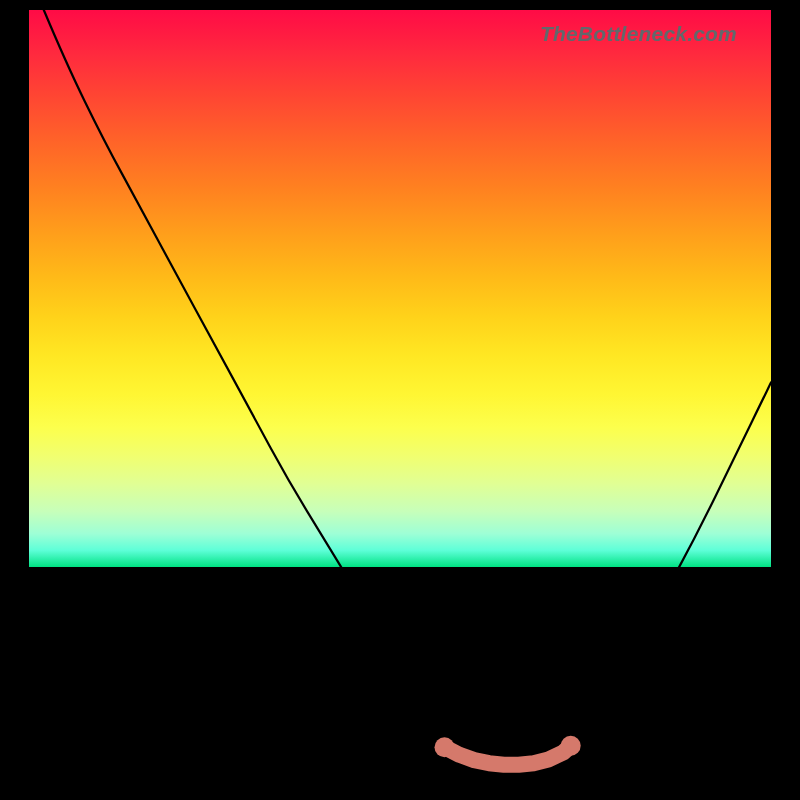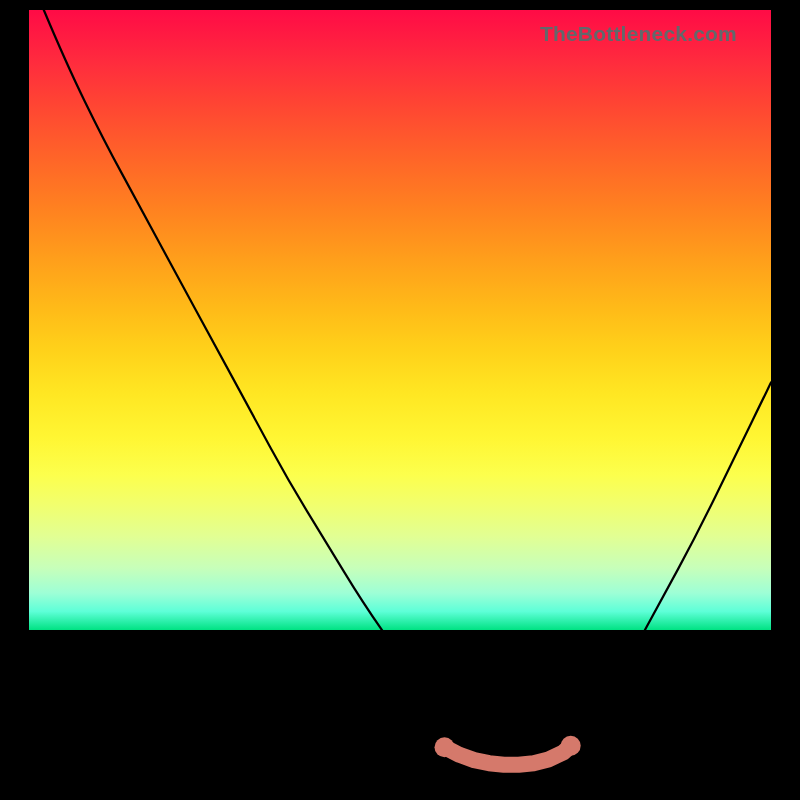--- a/index.html
+++ b/index.html
@@ -8,40 +8,41 @@
     position: relative;
     width: 800px;
     height: 800px;
     background: #000;
   }
   .plot-area {
     position: absolute;
     left: 29px;
     top: 10px;
     width: 742px;
-    height: 620px;
+    height: 557px;
     background: linear-gradient(to bottom,
       #ff0b46 0%,
       #ff2a3e 8%,
       #ff4433 15%,
       #ff6528 24%,
       #ff8120 32%,
       #ff9e1b 40%,
       #ffba18 48%,
       #ffd21a 55%,
       #ffe723 62%,
       #fff633 69%,
       #fcff4d 75%,
       #f1ff6f 80%,
       #e1ff94 85%,
       #c7ffba 90%,
       #9effd6 94%,
       #5effd8 97%,
       #00e283 100%
     );
+    font-style: italic;
   }
   .watermark {
     position: absolute;
     top: 12px;
     right: 34px;
     font-family: Arial, Helvetica, sans-serif;
     font-size: 21px;
     font-weight: 600;
     color: #62686b;
     letter-spacing: 0.2px;

